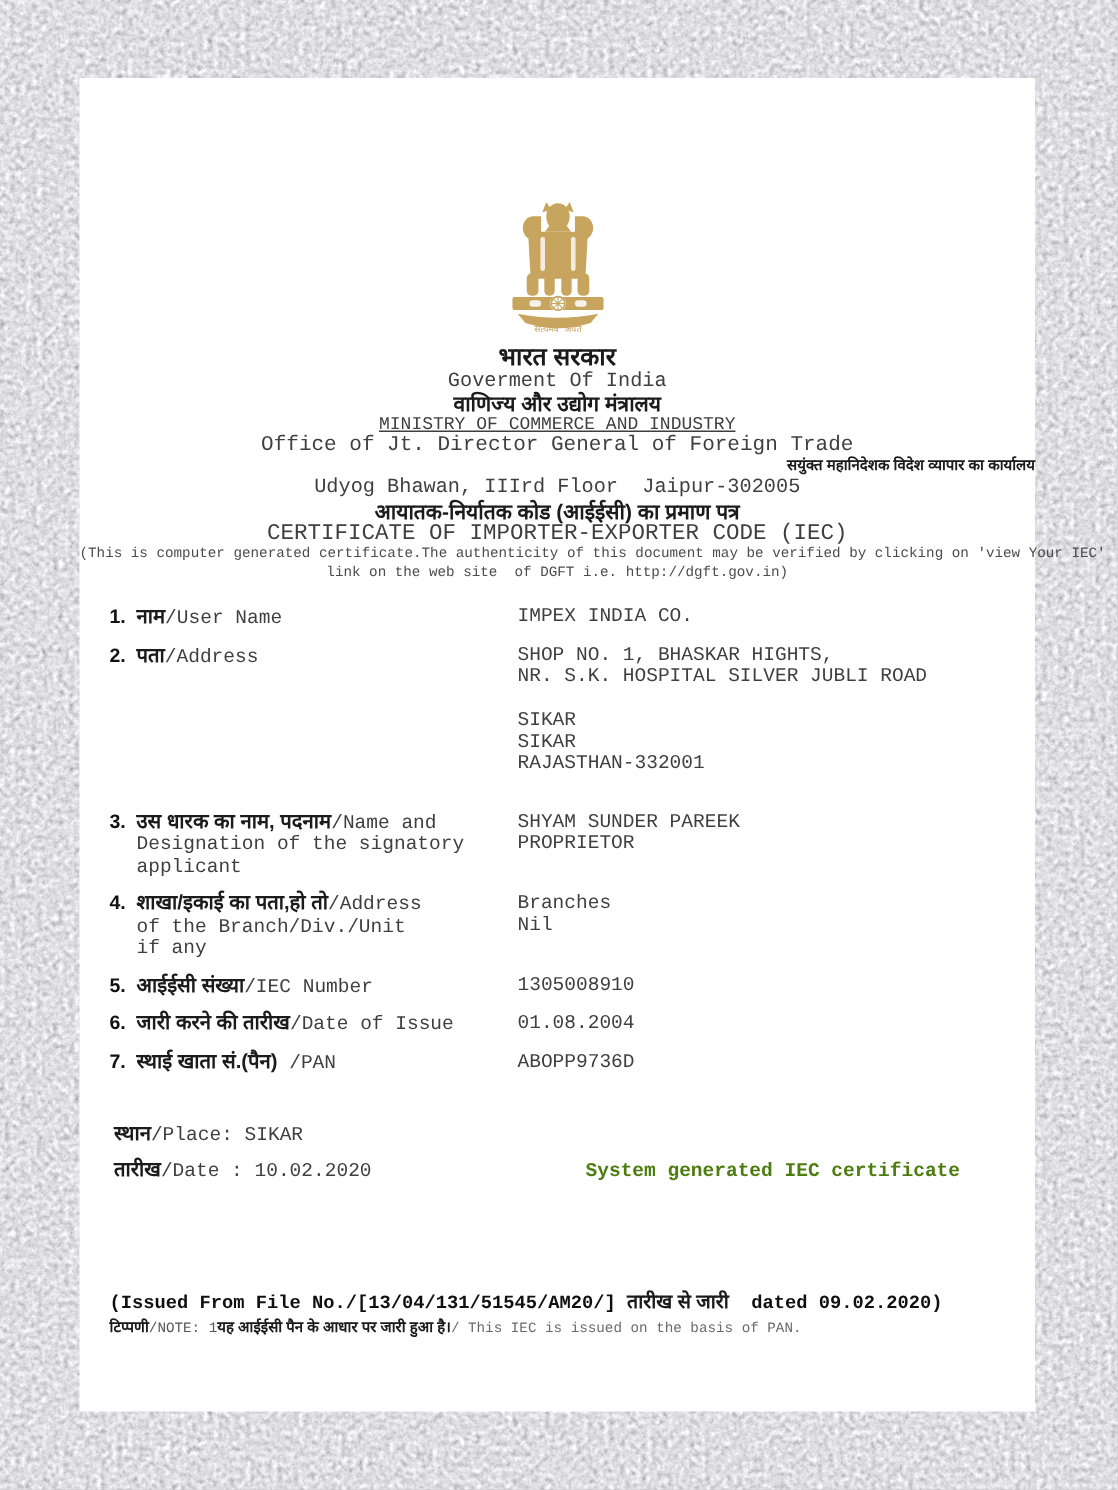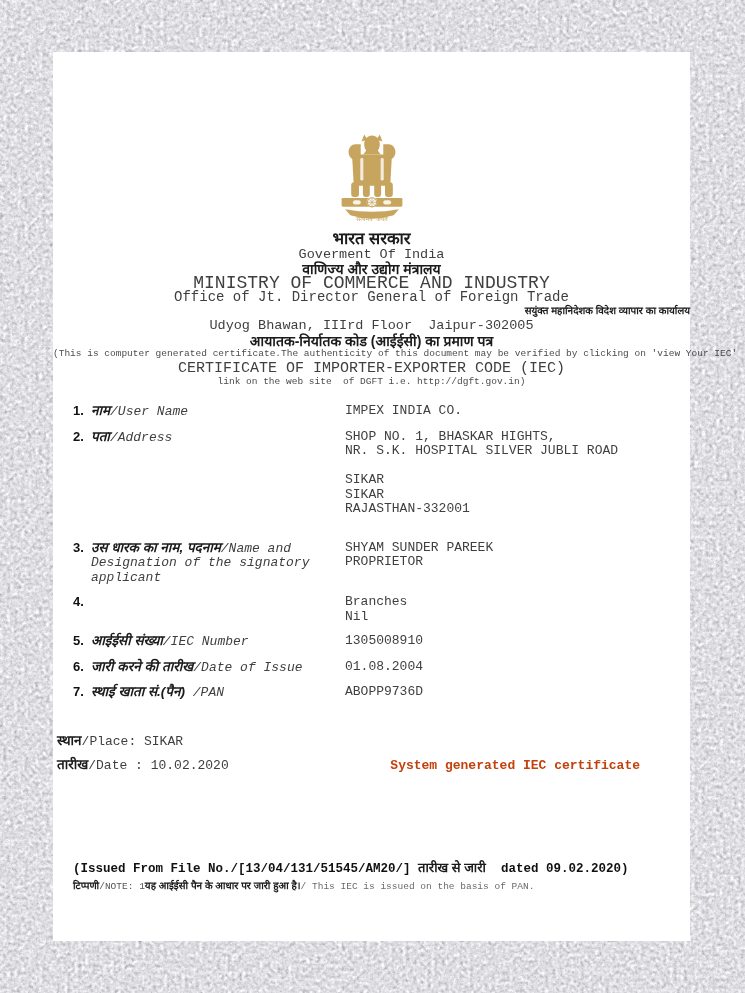--- a/index.html
+++ b/index.html
@@ -13,40 +13,40 @@
     color:#3f3f3f;
   }
   .center{text-align:center;}
   .pre{white-space:pre;}
   .hi{font-family:"Liberation Sans","DejaVu Sans",sans-serif;font-weight:bold;color:#1b1b1b;}
   .emblem-wrap{padding-top:80px;text-align:center;}
   .hline{display:block;}
   .h-gov-hi{font-size:16.5px;line-height:18px;}
   .h-gov-en{font-size:13.5px;line-height:15px;}
   .h-min-hi{font-size:14px;line-height:14px;}
-  .h-min-en{font-size:18px;line-height:14px;}
+  .h-min-en{font-size:12px;line-height:14px;text-decoration:underline;}
   .h-office-en{font-size:14px;line-height:14px;}
   .h-office-hi{font-size:10px;line-height:14px;text-align:right;}
   .h-udyog{font-size:13.5px;line-height:16px;}
   .h-cert-hi{font-size:14px;line-height:14px;}
   .h-cert-en{font-size:15px;line-height:15px;}
   .fineprint{font-size:9.5px;line-height:12.5px;color:#4c4c4c;}
   .fields{margin-top:16px;padding-left:20px;}
   .frow{display:flex;align-items:flex-start;margin-bottom:10px;}
   .frow.gap-lg{margin-bottom:24px;}
   .cell-label{width:272px;flex:none;display:flex;align-items:flex-start;}
   .fnum{flex:none;width:18px;font-family:"Liberation Sans","DejaVu Sans",sans-serif;
         font-weight:bold;font-size:13px;line-height:14.5px;color:#111;}
-  .ltxt{font-size:13px;line-height:14.5px;white-space:pre-line;font-style:italic;}
+  .ltxt{font-size:13px;line-height:14.5px;white-space:pre-line;}
   .ltxt .hi{font-size:13.5px;}
   .cell-value{font-size:13px;line-height:14.5px;white-space:pre-line;}
-  .placedate{padding-left:4px;margin-top:33px;}
+  .placedate{padding-left:23px;margin-top:33px;}
   .pd-line{font-size:13px;line-height:14px;margin-bottom:9px;display:flex;align-items:baseline;}
   .pd-line .hi{font-size:13.5px;}
-  .sysgen{margin-left:auto;margin-right:50px;font-weight:bold;color:#c2410c;font-size:13px;}
+  .sysgen{margin-left:auto;margin-right:50px;font-weight:bold;color:#4d7c0f;font-size:13px;}
   .footer{position:absolute;left:20px;right:14px;top:774px;}
   .issued{font-weight:bold;color:#101010;font-size:12.5px;line-height:15px;margin-top:34px;}
   .issued .hi{font-size:13px;}
   .note{margin-top:2px;font-size:9.5px;line-height:13px;color:#6a6a6a;}
   .note .hi{font-size:10px;}
   .note .note-label-en{color:#555;}
 </style>
 </head>
 <body>
 
@@ -93,22 +93,22 @@
 
     <div class="center">
       <span class="hline hi h-gov-hi">भारत सरकार</span>
       <span class="hline h-gov-en pre">Goverment Of India</span>
       <span class="hline hi h-min-hi">वाणिज्य और उद्योग मंत्रालय</span>
       <span class="hline h-min-en pre">MINISTRY OF COMMERCE AND INDUSTRY</span>
       <span class="hline h-office-en pre">Office of Jt. Director General of Foreign Trade</span>
       <span class="hline hi h-office-hi">सयुंक्त महानिदेशक विदेश व्यापार का कार्यालय</span>
       <span class="hline h-udyog pre">Udyog Bhawan, IIIrd Floor  Jaipur-302005</span>
       <span class="hline hi h-cert-hi">आयातक-निर्यातक कोड (आईईसी) का प्रमाण पत्र</span>
+      <span class="hline h-cert-en pre">CERTIFICATE OF IMPORTER-EXPORTER CODE (IEC)</span>
       <span class="hline fineprint pre">(This is computer generated certificate.The authenticity of this document may be verified by clicking on 'view Your IEC'</span>
-      <span class="hline h-cert-en pre">CERTIFICATE OF IMPORTER-EXPORTER CODE (IEC)</span>
       <span class="hline fineprint pre">link on the web site  of DGFT i.e. http://dgft.gov.in)</span>
     </div>
 
     <div class="fields">
         <div class="frow">
           <div class="cell-label">
             <span class="fnum">1.</span>
             <span class="ltxt"><b class="hi">नाम</b><span>/User Name</span></span>
           </div>
           <div class="cell-value">IMPEX INDIA CO.</div>
@@ -131,20 +131,23 @@
             <span class="ltxt"><b class="hi">उस धारक का नाम, पदनाम</b><span>/Name and
 Designation of the signatory
 applicant</span></span>
           </div>
           <div class="cell-value">SHYAM SUNDER PAREEK
 PROPRIETOR</div>
         </div>
         <div class="frow">
           <div class="cell-label">
             <span class="fnum">4.</span>
+            <span class="ltxt"><b class="hi">शाखा/इकाई का पता,हो तो</b><span>/Address
+of the Branch/Div./Unit
+if any</span></span>
           </div>
           <div class="cell-value">Branches
 Nil</div>
         </div>
         <div class="frow">
           <div class="cell-label">
             <span class="fnum">5.</span>
             <span class="ltxt"><b class="hi">आईईसी संख्या</b><span>/IEC Number</span></span>
           </div>
           <div class="cell-value">1305008910</div>

